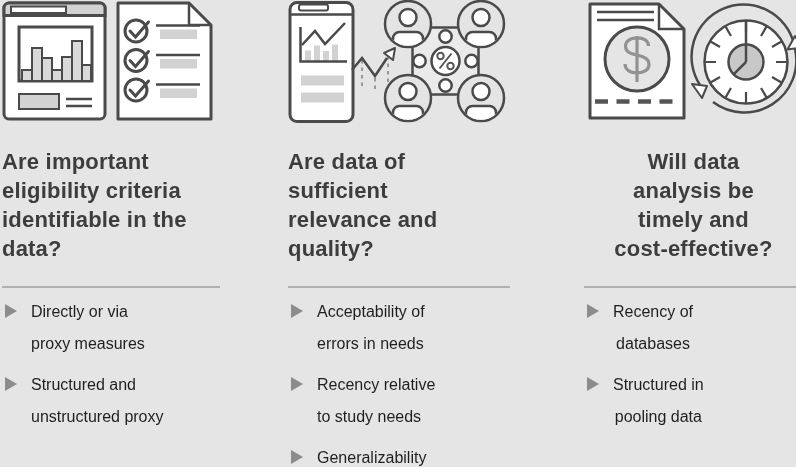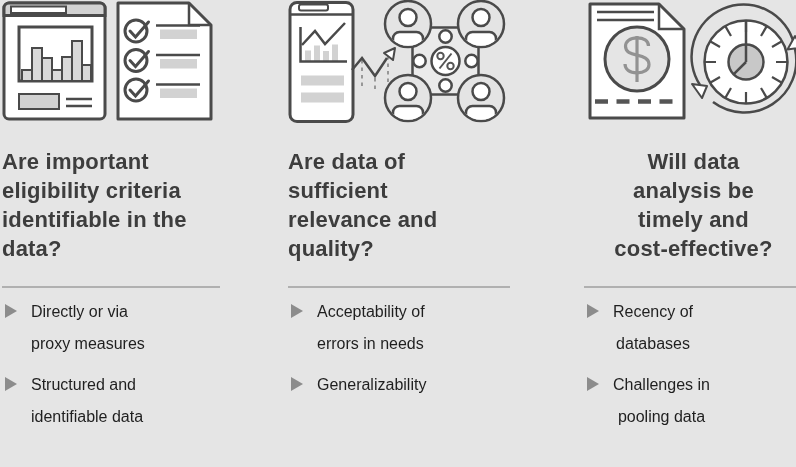--- a/index.html
+++ b/index.html
@@ -80,21 +80,21 @@
     <div class="divider"></div>
     <ul class="bullets">
       <li class="bullet">
         <span class="marker"></span>
         <span class="bullet-text">Directly or via
 proxy measures</span>
       </li>
       <li class="bullet">
         <span class="marker"></span>
         <span class="bullet-text">Structured and
-identifiable data</span>
+unstructured proxy</span>
       </li>
     </ul>
   </div>
 
   <div class="col col-2">
     <div class="icons">
       <svg width="222" height="124" viewBox="0 0 222 124">
         <g>
           <rect x="2" y="2.5" width="63" height="119" rx="7" fill="#fff" stroke="#4a4a4a" stroke-width="3"></rect>
           <path d="M2,14.5 H65" stroke="#4a4a4a" stroke-width="2.5"></path>
@@ -161,20 +161,25 @@
 quality?</div>
     <div class="divider"></div>
     <ul class="bullets">
       <li class="bullet">
         <span class="marker"></span>
         <span class="bullet-text">Acceptability of
 errors in needs</span>
       </li>
       <li class="bullet">
         <span class="marker"></span>
+        <span class="bullet-text">Recency relative
+to study needs</span>
+      </li>
+      <li class="bullet">
+        <span class="marker"></span>
         <span class="bullet-text">Generalizability</span>
       </li>
     </ul>
   </div>
 
   <div class="col col-3">
     <div class="icons">
       <svg width="219" height="124" viewBox="0 0 219 124">
         <g transform="translate(4,2)">
           <path d="M2,2 H71 L96,27 V116 H2 Z" fill="#fff" stroke="#4a4a4a" stroke-width="3" stroke-linejoin="round"></path>
@@ -205,19 +210,19 @@
 cost-effective?</div>
     <div class="divider"></div>
     <ul class="bullets">
       <li class="bullet">
         <span class="marker"></span>
         <span class="bullet-text">Recency of
 databases</span>
       </li>
       <li class="bullet">
         <span class="marker"></span>
-        <span class="bullet-text">Challenges in
+        <span class="bullet-text">Structured in
 pooling data</span>
       </li>
     </ul>
   </div>
 
 </div>
 
 </body></html>

